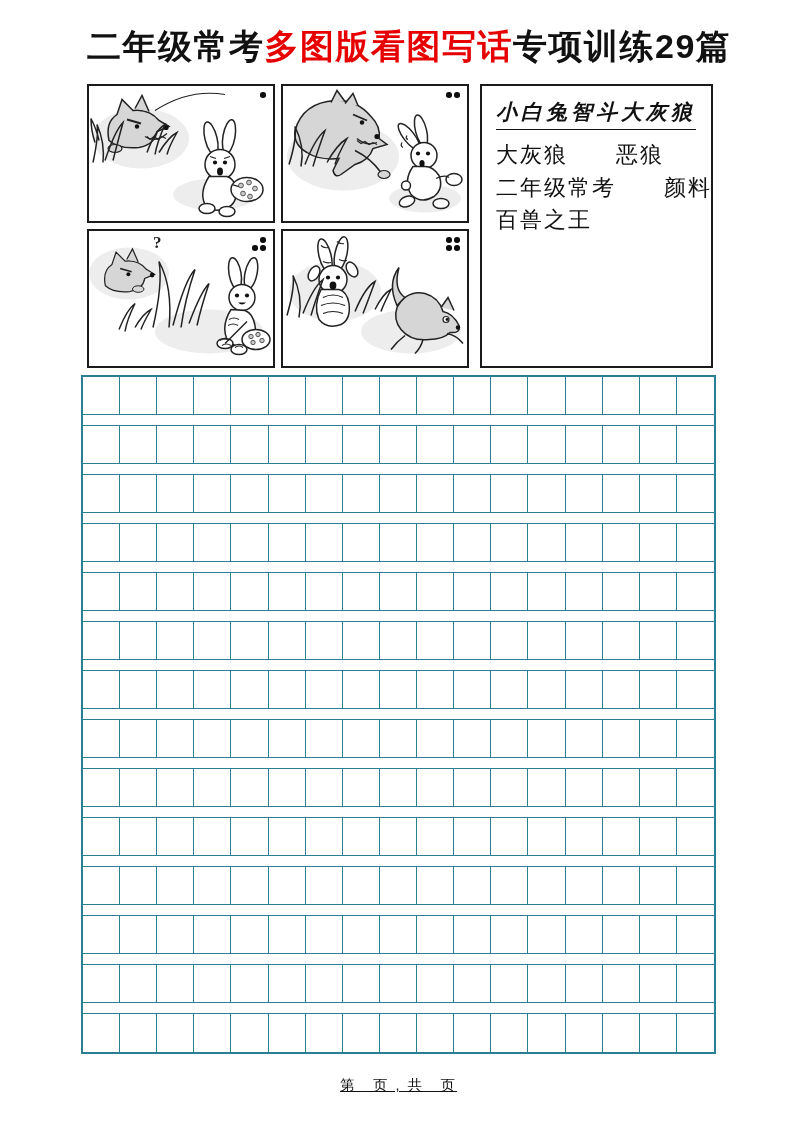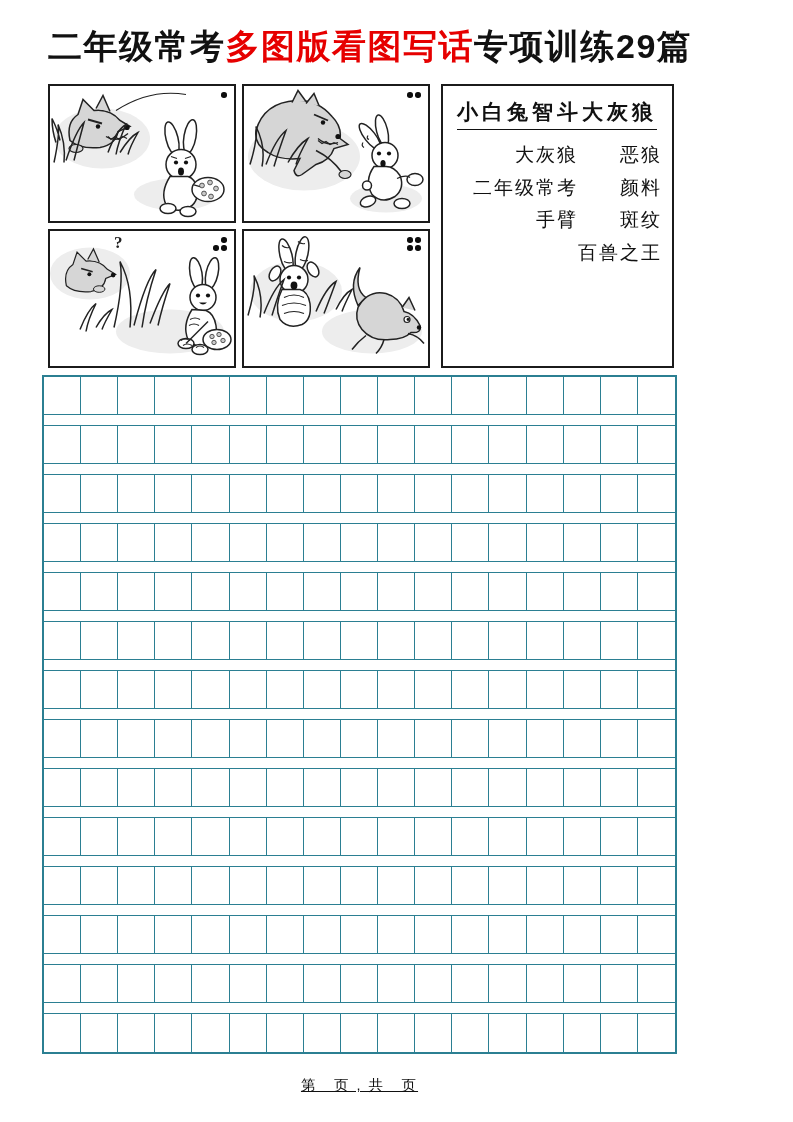--- a/index.html
+++ b/index.html
@@ -1,18 +1,18 @@
 <!DOCTYPE html>
 <html style="--grid: #2b7f92;"><head>
 <meta charset="utf-8">
 <style>
   * { margin:0; padding:0; box-sizing:border-box; }
   html,body { width:793px; height:1122px; background:#ffffff; overflow:hidden;
               font-family:"Liberation Sans", sans-serif; color:#111; }
-  .page { width:793px; height:807px; padding:24px 40px 0 42px; position:relative; }
+  .page { width:793px; height:807px; padding:24px 40px 0 81px; position:relative; }
 
   
   .title { font-size:34px; font-weight:900; letter-spacing:1.5px; white-space:nowrap;
            margin-left:6px; margin-bottom:14px; font-family:"Liberation Sans", sans-serif; }
 
   
   .top-row { display:flex; gap:11px; margin-left:6px; }
   .panels { display:grid; grid-template-columns:188px 188px; grid-template-rows:139px 139px; gap:6px; }
   .panel { position:relative; border:2.5px solid #1b1b1b; background:#fff; overflow:hidden; }
   .panel svg { display:block; width:100%; height:100%; }
@@ -20,22 +20,22 @@
                 grid-template-columns:repeat(2,8px); grid-auto-rows:8px; justify-items:center; align-items:center; }
   .panel-dots.n1 { grid-template-columns:8px; }
   .panel-dots.n3 .dot:first-child { grid-column:2; }
   .dot { width:5.5px; height:5.5px; border-radius:50%; background:#0d0d0d; }
   .q-mark { position:absolute; left:64px; top:2px; font-size:17px; font-weight:bold; color:#222;
             font-family:"Liberation Serif", serif; }
 
   .vocab { width:233px; height:284px; border:2px solid #1b1b1b; padding:12px 10px 0 14px;
            font-family:"Liberation Serif", serif; }
   .vocab-title { font-size:21px; font-weight:bold; letter-spacing:4px; white-space:nowrap;
-                 border-bottom:1.6px solid #111; display:inline-block; padding-bottom:3px; margin-bottom:9px; }
-  .vocab-line { font-size:19px; line-height:32.5px; white-space:nowrap; letter-spacing:2px;text-align:right; }
+                 border-bottom:1.6px solid #111; display:inline-block; padding-bottom:3px; margin-bottom:9px;font-style:italic; }
+  .vocab-line { font-size:22px; line-height:32.5px; white-space:nowrap; letter-spacing:2px; }
 
   
   .writing-grid { width:635px; margin-top:7px; border:2px solid var(--grid,#2b7f92); background:#fff; }
   .g-row { display:grid; height:38px; }
   .g-row { border-bottom:1.2px solid var(--grid,#2b7f92); }
   .g-gap { height:11px; border-bottom:1.2px solid var(--grid,#2b7f92); }
   .g-row:last-child { border-bottom:none; }
   .g-cell { border-right:1.2px solid var(--grid,#2b7f92); }
   .g-cell:last-child { border-right:none; }
 
@@ -220,21 +220,20 @@
         </svg>
       </figure>
 
     </div>
 
     <aside class="vocab">
       <div class="vocab-title">小白兔智斗大灰狼</div>
       <div class="vocab-list">
           <div class="vocab-line">大灰狼　　恶狼</div>
           <div class="vocab-line">二年级常考　　颜料</div>
-          <div class="vocab-line">手臂　　斑纹</div>
           <div class="vocab-line">百兽之王</div>
         </div>
     </aside>
 
   </div>
 
   <div class="writing-grid">
       <div class="g-row" style="grid-template-columns: repeat(17, 1fr);">
         <div class="g-cell"></div>
         <div class="g-cell"></div>

